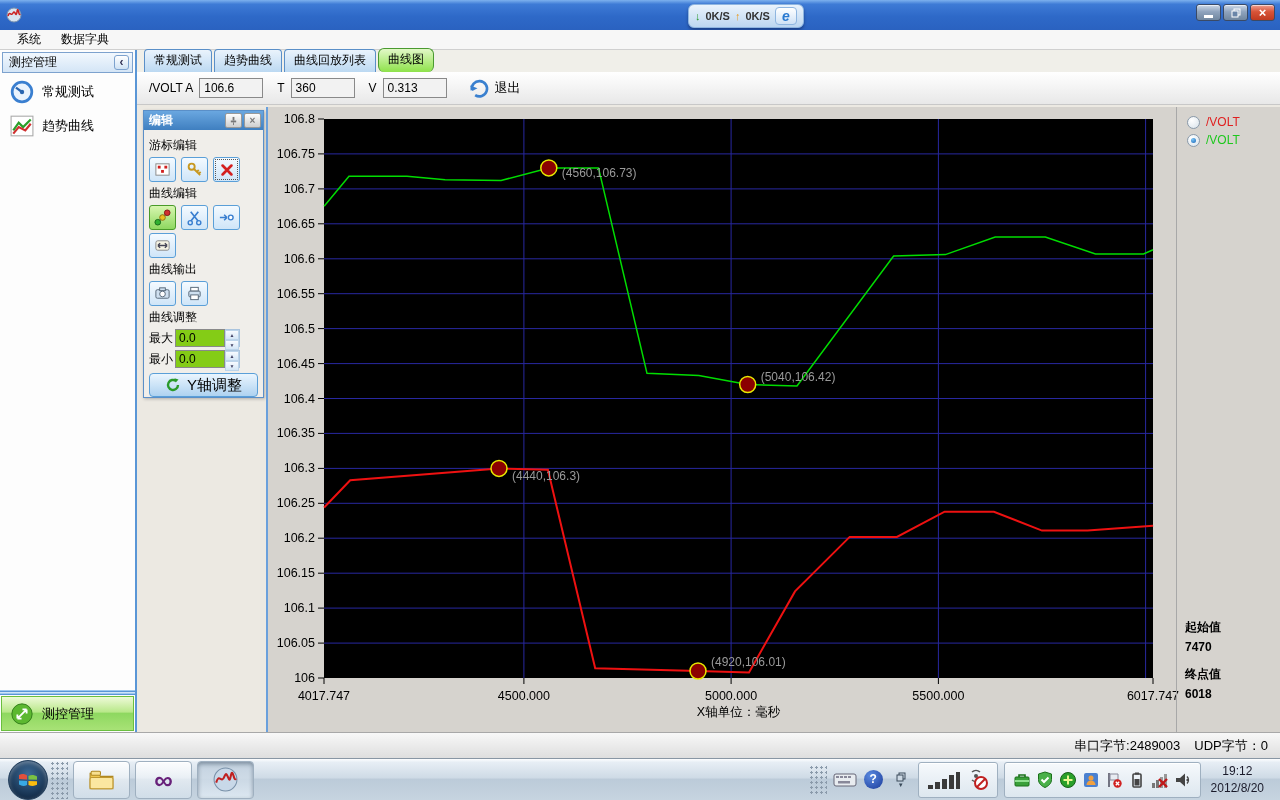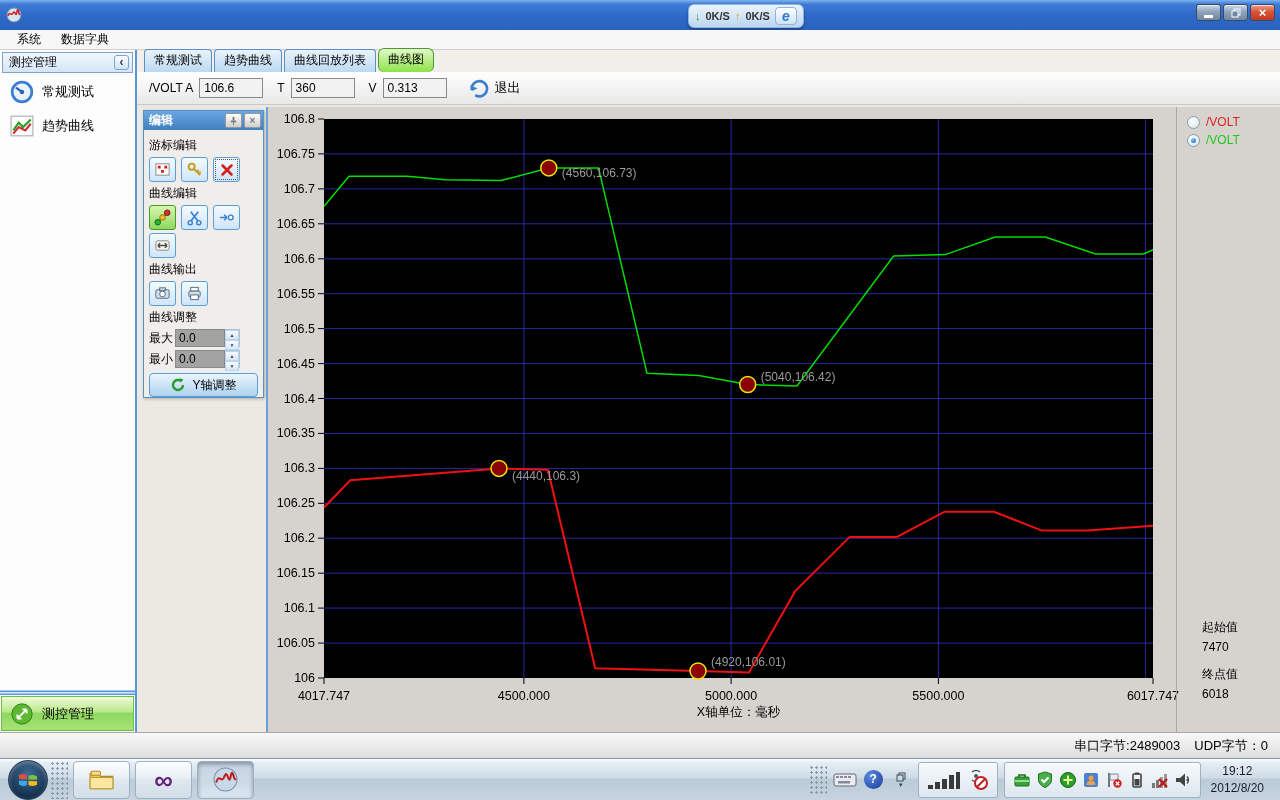--- a/index.html
+++ b/index.html
@@ -78,38 +78,38 @@
     color:#777; font-size:10px; font-weight:bold; }
   .edit-body { padding:4px 5px 0 5px; }
   .sec-label { margin:3px 0 3px 0; }
   .btn-row { display:flex; gap:5px; margin-bottom:3px; }
   .tool-btn { width:27px; height:25px; border:1px solid #5a9fd8; border-radius:3px;
     background:linear-gradient(180deg,#f4faff,#cfe5f8); display:flex; align-items:center; justify-content:center; }
   .tool-btn.green { background:linear-gradient(180deg,#d8f6b0,#8ed860); border-color:#4a9a2a; }
   .tool-btn.dotted { outline:1px dotted #555; outline-offset:-3px; }
   .spin-row { display:flex; align-items:center; margin:3px 0; }
   .spin-row .lbl { width:26px; }
-  .spin-input { width:50px; height:18px; border:1px solid #898989; background:#a3a3a3; padding-left:3px; font-size:12px;
+  .spin-input { width:50px; height:18px; border:1px solid #898989; background:#84cc16; padding-left:3px; font-size:12px;
     font-family:"Liberation Sans",sans-serif; }
   .spinner { width:15px; height:18px; border:1px solid #aac4de; border-left:none; display:flex; flex-direction:column; }
   .spinner span { flex:1; font-size:5px; line-height:8px; text-align:center; color:#446;
     background:linear-gradient(180deg,#f8fbff,#d4e6f6); border:1px solid #bcd4ea; }
   .yaxis-btn { margin-top:5px; width:109px; height:24px; border:1px solid #5a9fd8; border-radius:4px;
     background:linear-gradient(180deg,#eaf5fe,#aed2f0); display:flex; align-items:center; justify-content:center; gap:6px;
-    font-size:12px; font-family:"Liberation Sans",sans-serif; }
+    font-size:15px; font-family:"Liberation Sans",sans-serif; }
 
   
   .chart-panel { position:absolute; left:129px; top:2px; right:0; bottom:0; background:#d6d3ce; border-left:2px solid #6aa0dc; }
   #chart-svg { position:absolute; left:0; top:0; }
   .right-col { position:absolute; left:908px; top:0; bottom:0; width:106px; border-left:1px solid #a8a8a8; padding:6px 0 0 10px; }
   .radio-row { display:flex; align-items:center; gap:6px; height:18px; }
   .radio { width:13px; height:13px; border-radius:50%; border:1px solid #8a9aaa; background:radial-gradient(circle at 35% 30%,#ffffff,#d8e2ea); position:relative; }
   .radio.checked::after { content:""; position:absolute; left:3px; top:3px; width:5px; height:5px; border-radius:50%;
     background:radial-gradient(circle at 35% 30%,#7ac4f4,#1a66b8); }
-  .rp-values { position:absolute; left:25px; top:510px; line-height:20px; }
+  .rp-values { position:absolute; left:8px; top:510px; line-height:20px;font-weight:bold; }
   .rp-values .gap { height:7px; }
 
   
   .statusbar { position:absolute; left:0; top:732px; width:1280px; height:26px; border-top:1px solid #a8a8a8;
     background:linear-gradient(180deg,#f8f8f8,#dedede); display:flex; align-items:center; justify-content:flex-end;
     padding-right:12px; gap:14px; font-size:13px; }
 
   
   .taskbar { position:absolute; left:0; bottom:0; width:1280px; height:42px;
     background:linear-gradient(180deg,#fdfeff 0%,#e7eef5 8%,#cfdbe6 45%,#bccbd9 50%,#c6d4e0 100%);

